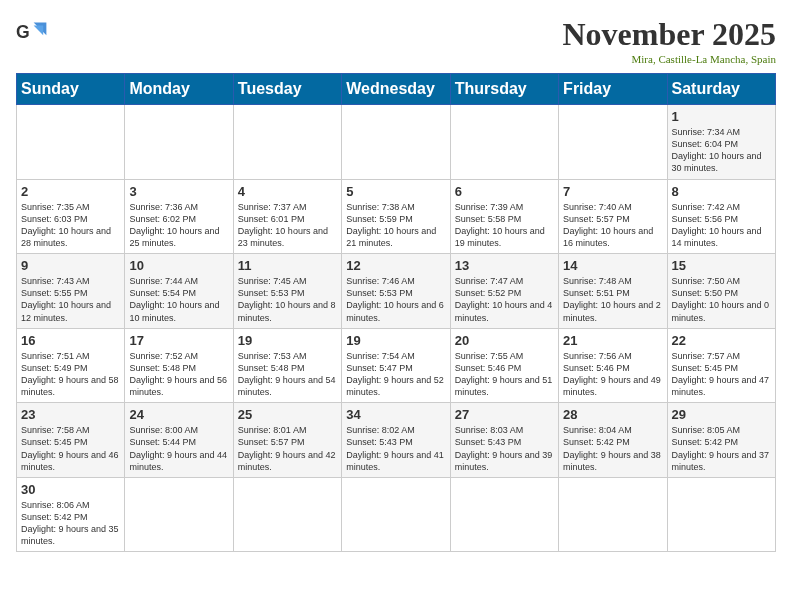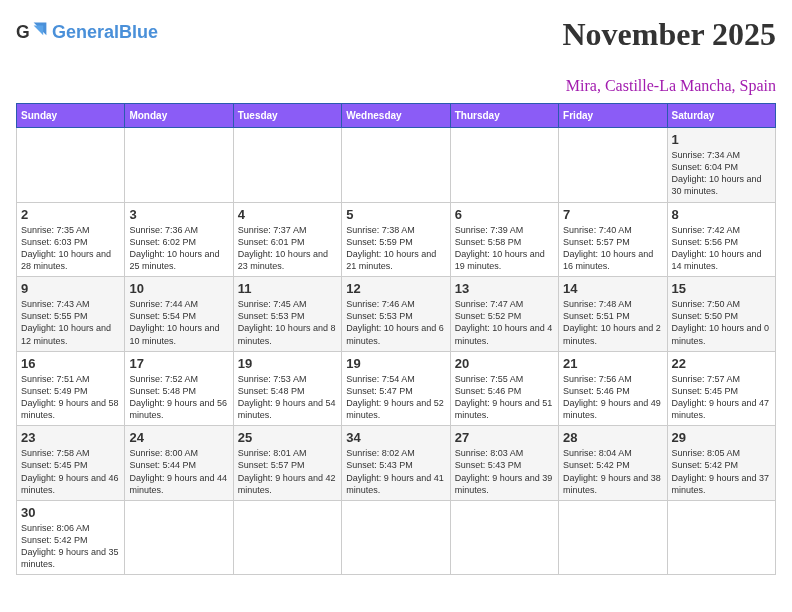--- a/index.html
+++ b/index.html
@@ -36,33 +36,32 @@
     .title-area {
       text-align: right;
       font-family: Liberation Serif, serif;
     }
     .month-title {
       font-size: 32px;
       font-weight: bold;
       color: #333;
     }
     .location-title {
-      font-size: 16px;
-      color: #a21caf;
-      margin-top: 24px;
+      font-size: 11px;
+      color: #4d7c0f;
     }
     .calendar {
       width: 100%;
       border-collapse: collapse;
       border: 1px solid #ccc;
     }
     .calendar th {
-      background-color: #8b5cf6;
+      background-color: #0369a1;
       color: #fff;
-      font-size: 10px;
+      font-size: 16px;
       font-weight: bold;
       padding: 6px 4px;
       text-align: left;
       border: 1px solid #2a5aaf;
     }
     .calendar td {
       vertical-align: top;
       border: 1px solid #ccc;
       padding: 4px 4px 4px 4px;
       font-size: 9.5px;
@@ -93,23 +92,20 @@
 </head>
 <body>
 
 <div class="header-section">
   <div class="logo">
     <svg class="logo-icon" viewBox="0 0 40 40">
       <text x="0" y="28" font-size="22" font-weight="bold" fill="#333">G</text>
       <polygon points="22,8 38,8 38,24" fill="#4a90d9"></polygon>
       <polygon points="22,12 34,12 34,24" fill="#5ba3e8"></polygon>
     </svg>
-    <div>
-      <span class="logo-text"><span>General</span><span style="color:#4a90d9">Blue</span></span>
-    </div>
   </div>
   <div class="title-area">
     <div class="month-title">November 2025</div>
     <div class="location-title">Mira, Castille-La Mancha, Spain</div>
   </div>
 </div>
 
 <table class="calendar">
   <thead>
     <tr>

